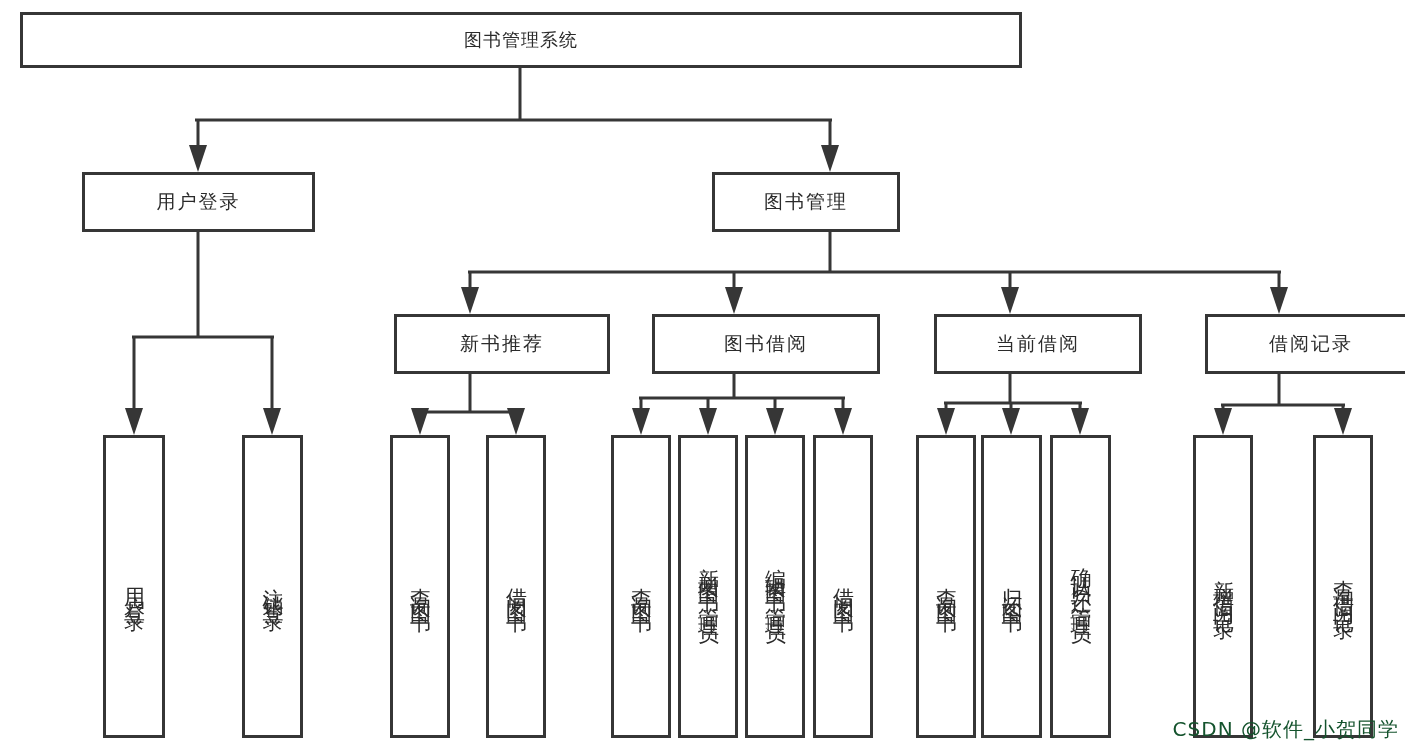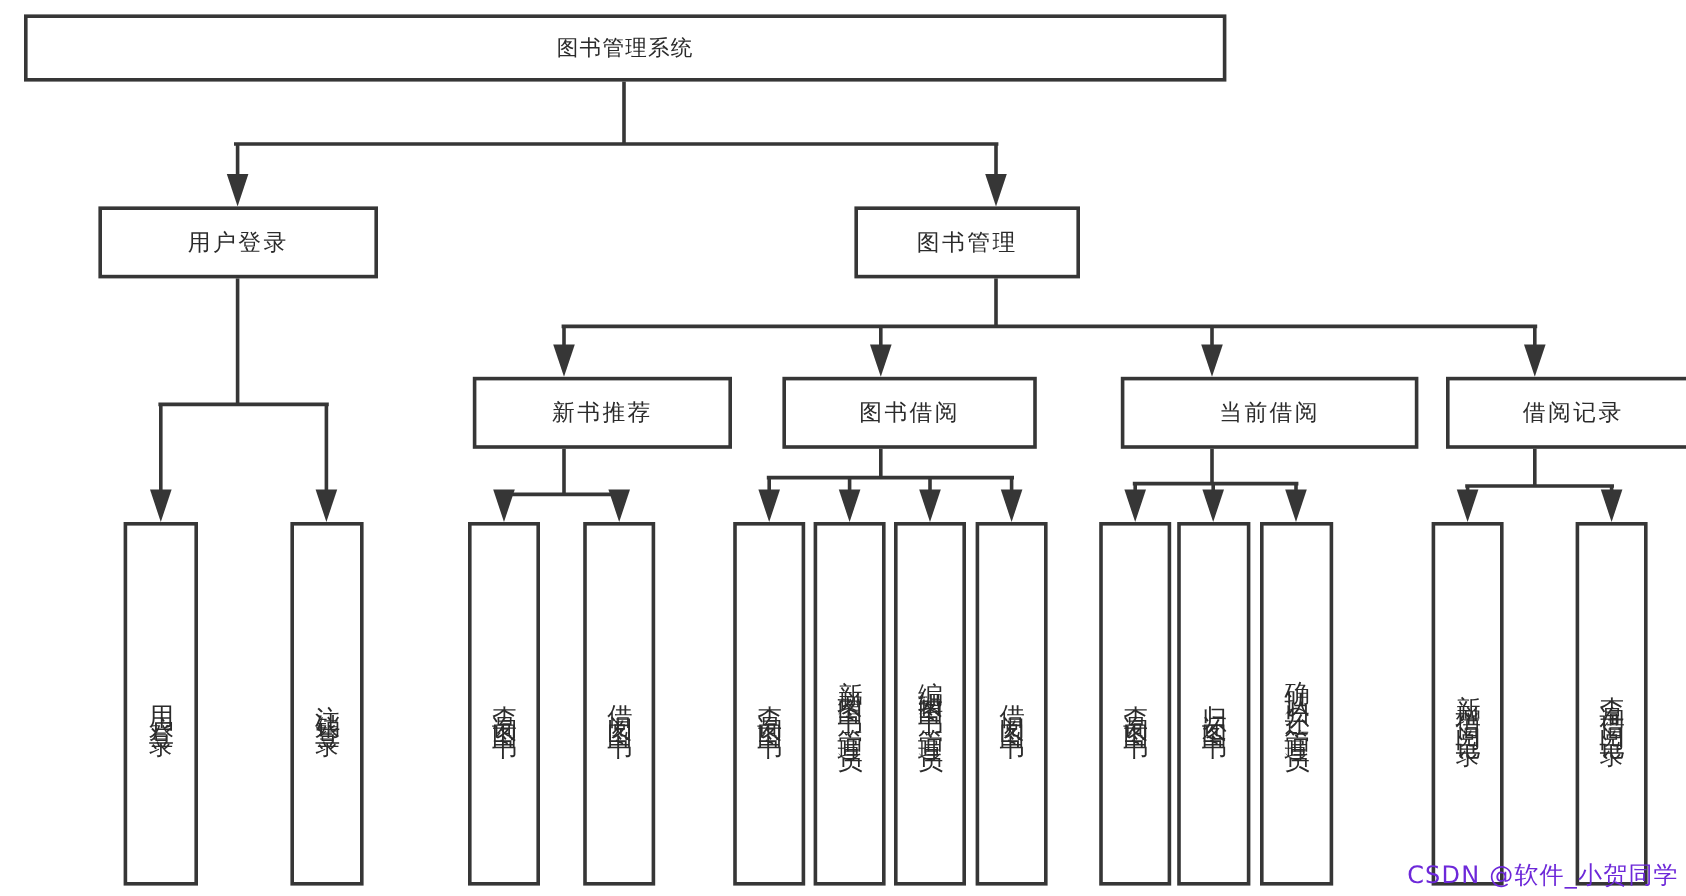--- a/index.html
+++ b/index.html
@@ -23,21 +23,21 @@
   .vtext {
     writing-mode: vertical-rl;
     text-orientation: mixed;
     font-size: 21px;
     letter-spacing: 8px;
     line-height: 1;
     white-space: nowrap;
   }
   .watermark {
     position: absolute; right: 6px; bottom: 4px; z-index: 5;
-    color: #6d28d9; font-size: 20px; letter-spacing: 1px;
+    color: #14532d; font-size: 20px; letter-spacing: 1px;
     font-family: "DejaVu Sans", "Liberation Sans", sans-serif;
   }
 </style>
 </head>
 <body>
 
 <div class="stage">
 
   <svg class="connectors" width="1405" height="747" viewBox="0 0 1405 747">
     <path fill="none" stroke="#363636" stroke-width="3" d="M520 66 V120 M195 120 H832 M198 120 V152 M830 120 V152
@@ -77,24 +77,24 @@
   <div class="box l2-box" style="left:82px;width:233px">
     <span>用户登录</span>
   </div>
   <div class="box l2-box" style="left:712px;width:188px">
     <span>图书管理</span>
   </div>
 
   <div class="box l3-box" style="left:362px;width:216px">
     <span>新书推荐</span>
   </div>
-  <div class="box l3-box" style="left:620px;width:212px">
+  <div class="box l3-box" style="left:620px;width:228px">
     <span>图书借阅</span>
   </div>
-  <div class="box l3-box" style="left:902px;width:248px">
+  <div class="box l3-box" style="left:902px;width:208px">
     <span>当前借阅</span>
   </div>
   <div class="box l3-box" style="left:1173px;width:212px">
     <span>借阅记录</span>
   </div>
 
   <div class="box leaf" style="left:103px;width:62px">
     <span class="vtext">用户登录</span>
   </div>
   <div class="box leaf" style="left:242px;width:61px">

